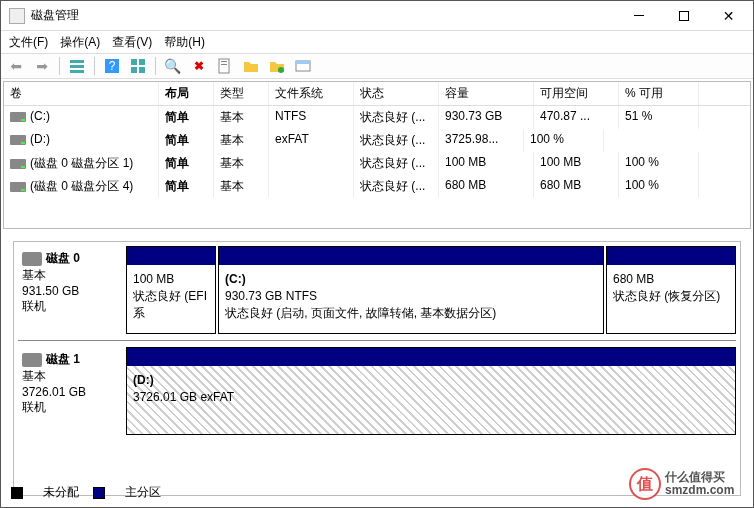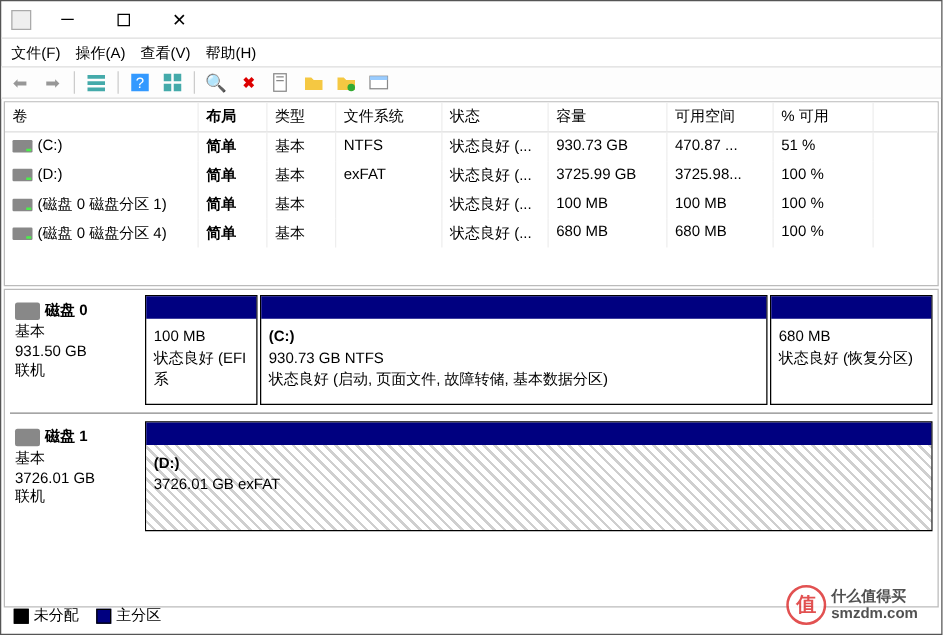--- a/index.html
+++ b/index.html
@@ -27,45 +27,46 @@
 .col-fs { width: 85px; }
 .col-status { width: 85px; }
 .col-cap { width: 95px; }
 .col-free { width: 85px; }
 .col-pct { width: 80px; }
 .vrow { display: flex; }
 .diskicon { display: inline-block; width: 16px; height: 10px; background: #888; border-radius: 1px; margin-right: 4px; vertical-align: middle; position: relative; }
 .diskicon::after { content: ""; position: absolute; right: 1px; bottom: 1px; width: 4px; height: 2px; background: #4af04a; }
 .volumes-body { height: 122px; overflow-y: auto; }
 
-.graphical { margin: 2px; border: 1px solid #bbb; padding: 4px; height: 255px; overflow: auto; }
+.graphical { margin: 12px; border: 1px solid #bbb; padding: 4px; height: 255px; overflow: auto; }
 .diskrow { display: flex; margin-bottom: 6px; border-bottom: 1px solid #888; padding-bottom: 6px; }
 .diskrow:last-of-type { border-bottom: none; }
 .disklabel { width: 108px; padding: 4px; }
 .diskicon2 { display: inline-block; width: 20px; height: 14px; background: #888; border-radius: 2px; margin-right: 4px; vertical-align: middle; }
 .partitions { flex: 1; display: flex; gap: 2px; height: 88px; }
 .part { border: 1px solid #000; display: flex; flex-direction: column; }
 .part .hdr { height: 18px; background: #000080; }
 .part .body { flex: 1; padding: 6px; line-height: 1.4; }
 .part.hatched .body { background: repeating-linear-gradient(45deg, #fff, #fff 4px, #cfcfcf 4px, #cfcfcf 6px); }
 .legend { position: absolute; bottom: 6px; left: 10px; display: flex; gap: 14px; align-items: center; }
-.lg { display: flex; align-items: center; gap: 4px; }
+.lg { display: flex; align-items: center; gap: 20px; }
 .lg .sw { width: 12px; height: 12px; border: 1px solid #000; }
 .sw.black { background: #000; }
 .sw.navy { background: #000080; }
 
 .watermark { position: absolute; right: 4px; bottom: 4px; width: 120px; height: 38px; display: flex; align-items: center; gap: 4px; opacity: 0.85; }
 .watermark .circ { width: 32px; height: 32px; border-radius: 50%; background: #fff; border: 2px solid #d33; color: #d33; font-weight: bold; display: flex; align-items: center; justify-content: center; font-size: 16px; }
 .watermark .txt { font-size: 11px; color: #333; font-weight: bold; line-height: 1.1; }
 </style>
 </head>
 <body>
 
 <div class="titlebar">
   <div class="appicon"></div>
+  <div class="title">磁盘管理</div>
   <div class="winbtn">
       <div class="line"></div>
     </div>
   <div class="winbtn">
       <div class="sq"></div>
     </div>
   <div class="winbtn">
       <span class="x">✕</span>
     </div>
 </div>
@@ -155,21 +156,20 @@
         <div class="col-cap">930.73 GB</div>
         <div class="col-free">470.87 ...</div>
         <div class="col-pct">51 %</div>
       </div>
       <div class="vrow">
         <div class="col-vol"><span class="diskicon"></span>(D:)</div>
         <div class="col-layout">简单</div>
         <div class="col-type">基本</div>
         <div class="col-fs">exFAT</div>
         <div class="col-status">状态良好 (...</div>
-        <div class="col-cap">3725.99 GB</div>
         <div class="col-free">3725.98...</div>
         <div class="col-pct">100 %</div>
       </div>
       <div class="vrow">
         <div class="col-vol"><span class="diskicon"></span>(磁盘 0 磁盘分区 1)</div>
         <div class="col-layout">简单</div>
         <div class="col-type">基本</div>
         <div class="col-fs"></div>
         <div class="col-status">状态良好 (...</div>
         <div class="col-cap">100 MB</div>

